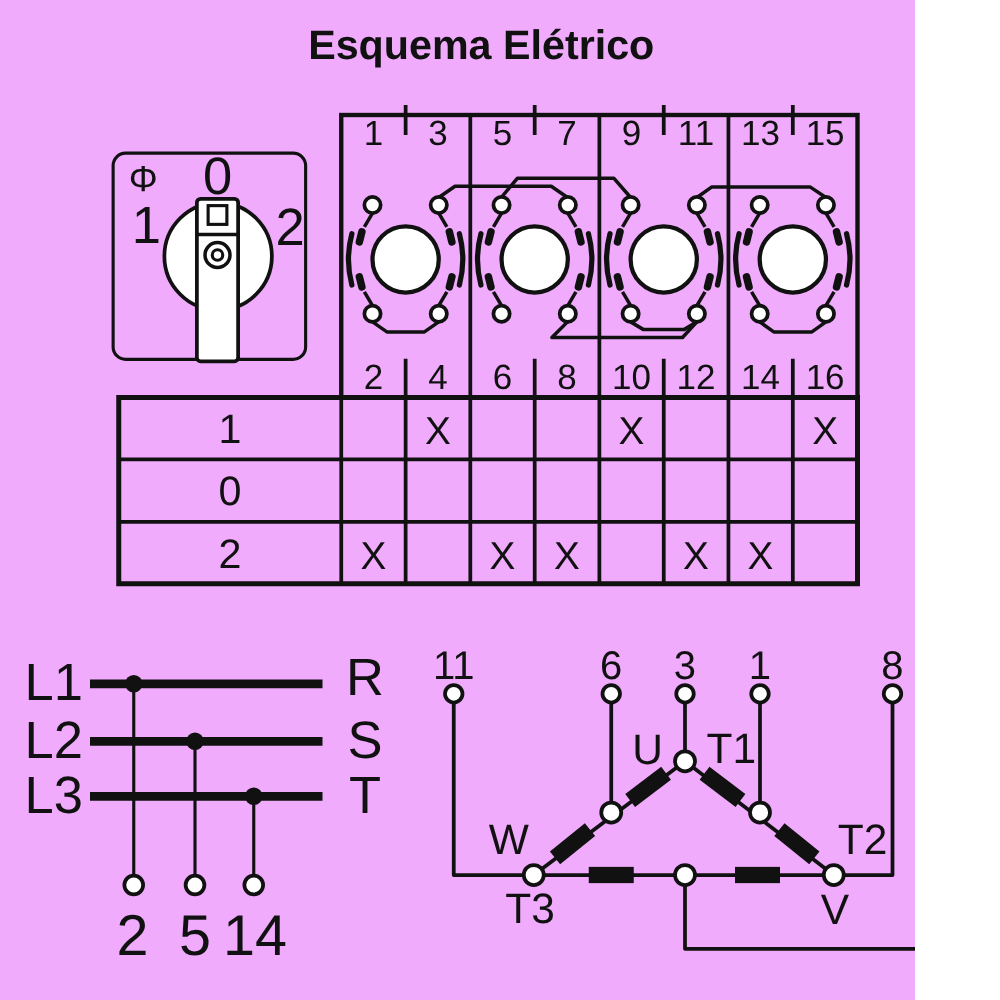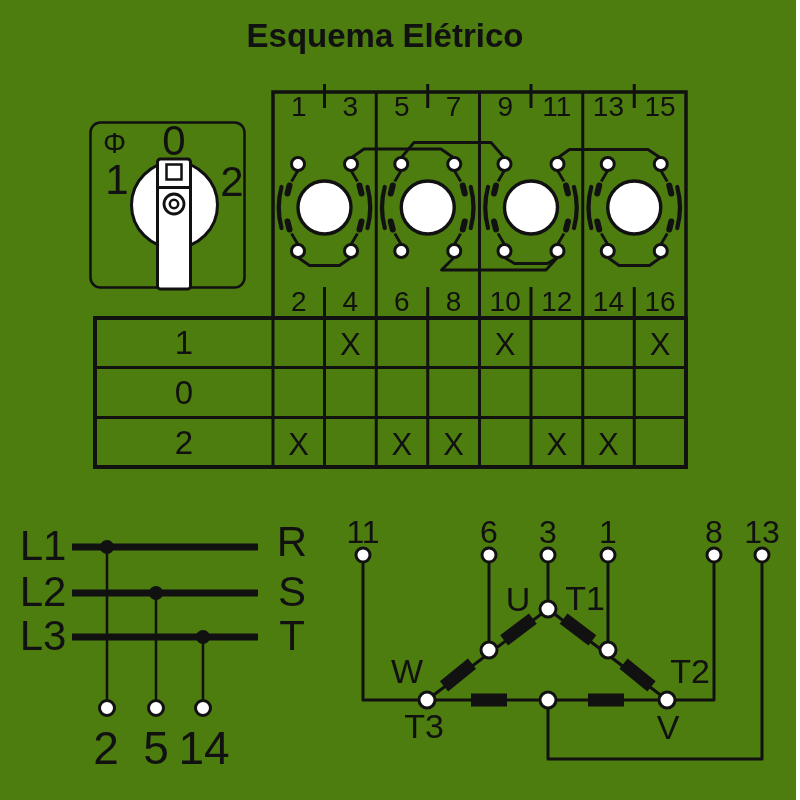--- a/index.html
+++ b/index.html
@@ -1,16 +1,16 @@
 <!DOCTYPE html>
 <html><head>
 <meta charset="utf-8">
 <style>
   html,body{margin:0;padding:0;background:#fff;}
-  #stage{position:relative;width:796px;height:800px;background:#4d7c0f;overflow:hidden;}
+  #stage{position:relative;width:732px;height:800px;background:#f0abfc;overflow:hidden;}
   text{fill:#111;font-family:"Liberation Sans",sans-serif;}
   .title{font-size:33px;font-weight:bold;text-anchor:middle;}
   .mid{text-anchor:middle;}
   .f28{font-size:28px;}
   .f30{font-size:29px;}
   .f31{font-size:31px;}
   .f33{font-size:33px;}
   .f32{font-size:32px;}
   .f34{font-size:34px;}
   .f42{font-size:42px;}

